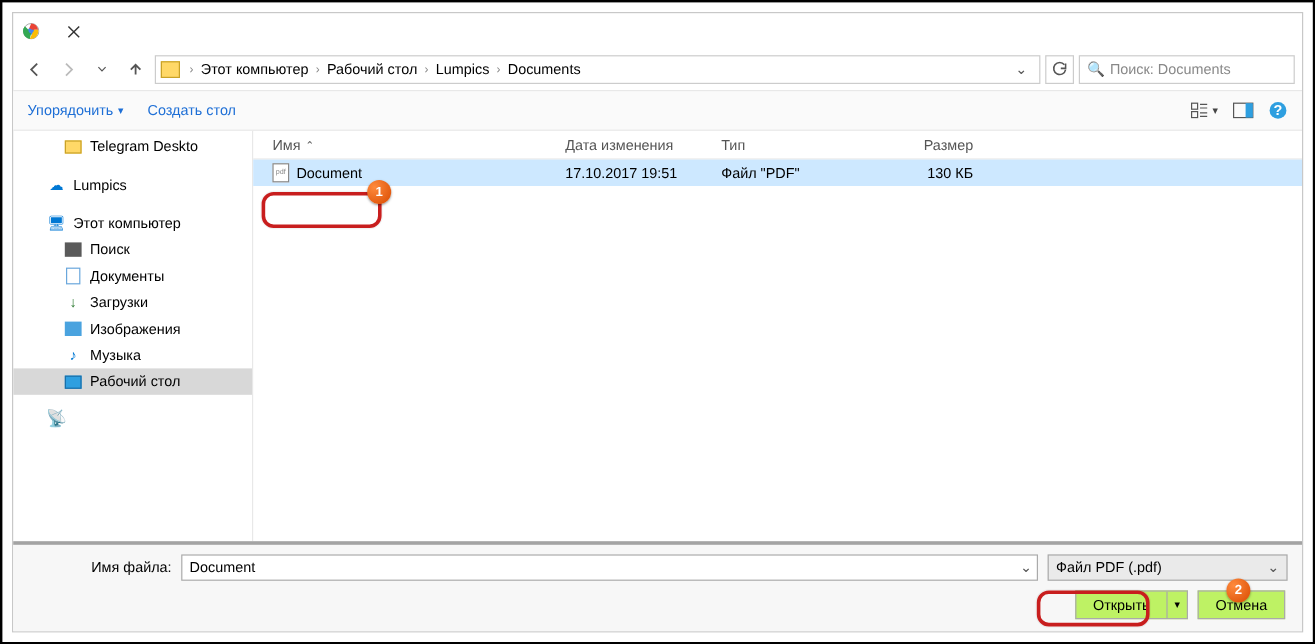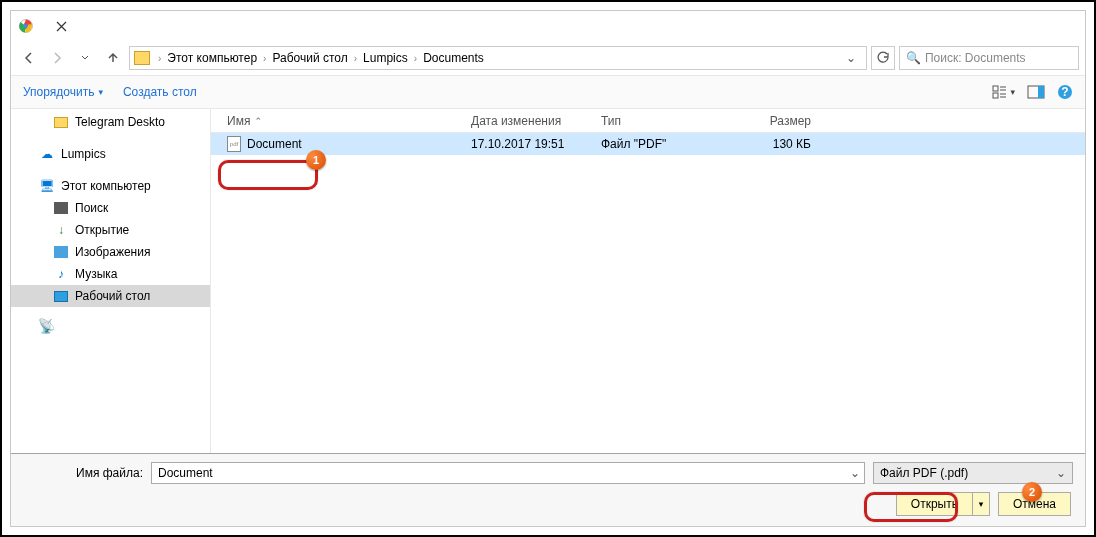--- a/index.html
+++ b/index.html
@@ -58,29 +58,29 @@
 .fl-row .fname { display: flex; align-items: center; gap: 6px; }
 .fl-row .pdf-ic { width:14px; height:16px; background:#fff; border:1px solid #888; position:relative; display:flex; align-items:center; justify-content:center; font-size:6px; color:#888; }
 
 .annot { position: absolute; border: 3px solid #c81e1e; border-radius: 10px; pointer-events: none; box-shadow: 0 0 0 1px rgba(0,0,0,0.05); }
 .annot.a1 { left: 218px; top: 160px; width: 100px; height: 30px; }
 .annot.a2 { left: 864px; top: 492px; width: 94px; height: 30px; }
 .badge { position: absolute; width: 20px; height: 20px; border-radius: 50%; background: radial-gradient(circle at 30% 30%, #ff8a3d, #d84a00); color: #fff; font-weight: bold; display: flex; align-items: center; justify-content: center; font-size: 11px; box-shadow: 0 1px 2px rgba(0,0,0,0.4); }
 .badge.b1 { left: 306px; top: 150px; }
 .badge.b2 { left: 1022px; top: 482px; }
 
-.bottom { border-top: 1px solid #a3a3a3; background: #f7f7f7; padding: 8px 12px 10px; }
+.bottom { border-top: 3px solid #a3a3a3; background: #f7f7f7; padding: 8px 12px 10px; }
 .bottom .row { display: flex; align-items: center; gap: 8px; margin-bottom: 8px; }
 .bottom .label { width: 120px; text-align: right; }
 .filename-combo { flex: 1; height: 22px; border: 1px solid #aaa; background: #fff; display: flex; align-items: center; padding: 0 6px; position: relative; }
 .filename-combo .dd { position: absolute; right: 4px; color: #555; }
 .filter-combo { width: 200px; height: 22px; border: 1px solid #aaa; background: #eaeaea; display: flex; align-items: center; padding: 0 6px; position: relative; }
 .filter-combo .dd { position: absolute; right: 6px; color: #555; }
 .btn-row { display: flex; justify-content: flex-end; gap: 8px; padding-right: 2px; }
-.btn { height: 24px; border: 1px solid #aaa; background: #fef9c3; padding: 0 14px; display: flex; align-items: center; cursor: pointer; }
+.btn { height: 24px; border: 1px solid #aaa; background: #bef264; padding: 0 14px; display: flex; align-items: center; cursor: pointer; }
 .btn.split { padding: 0; }
 .btn.split .main { padding: 0 14px; border-right: 1px solid #aaa; height: 100%; display: flex; align-items: center; }
 .btn.split .arr { width: 16px; display: flex; align-items: center; justify-content: center; font-size: 9px; }
 .underline-first::first-letter { text-decoration: underline; }
 .sort-arrow { font-size: 9px; color: #666; }
 </style>
 </head>
 <body>
 
 <div class="outer">
@@ -194,22 +194,28 @@
             <span class="ic ic-pc">🖥</span>
             <span>Этот компьютер</span>
           </div>
       <div class="tree-item l2">
             <span class="ic">
               <span class="ic-video"></span>
             </span>
             <span>Поиск</span>
           </div>
       <div class="tree-item l2">
+            <span class="ic">
+              <span class="ic-doc"></span>
+            </span>
+            <span>Документы</span>
+          </div>
+      <div class="tree-item l2">
             <span class="ic ic-down">↓</span>
-            <span>Открытие</span>
+            <span>Загрузки</span>
           </div>
       <div class="tree-item l2">
             <span class="ic">
               <span class="ic-img"></span>
             </span>
             <span>Изображения</span>
           </div>
       <div class="tree-item l2">
             <span class="ic ic-music">♪</span>
             <span>Музыка</span>

